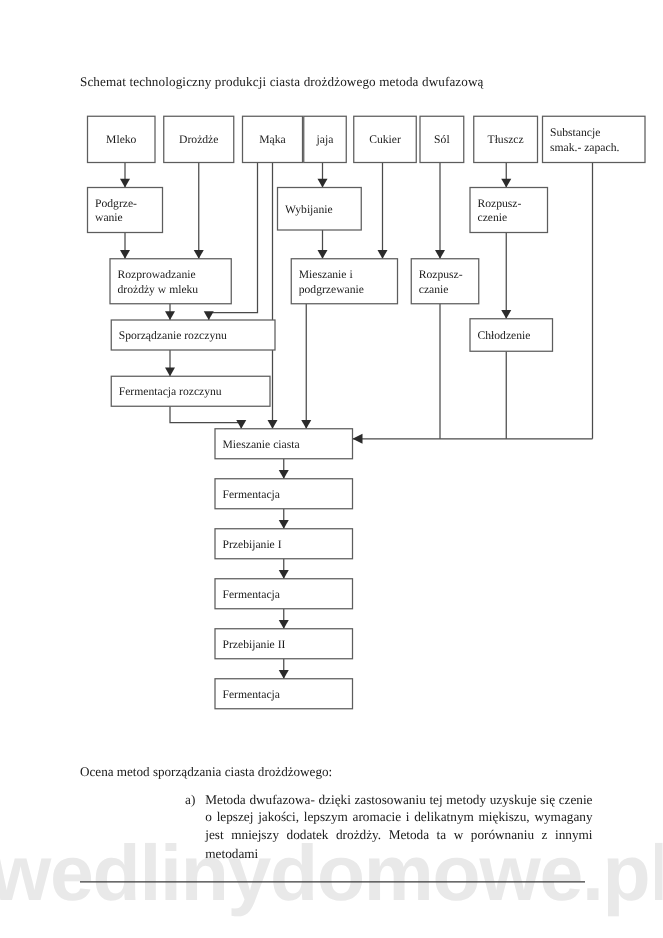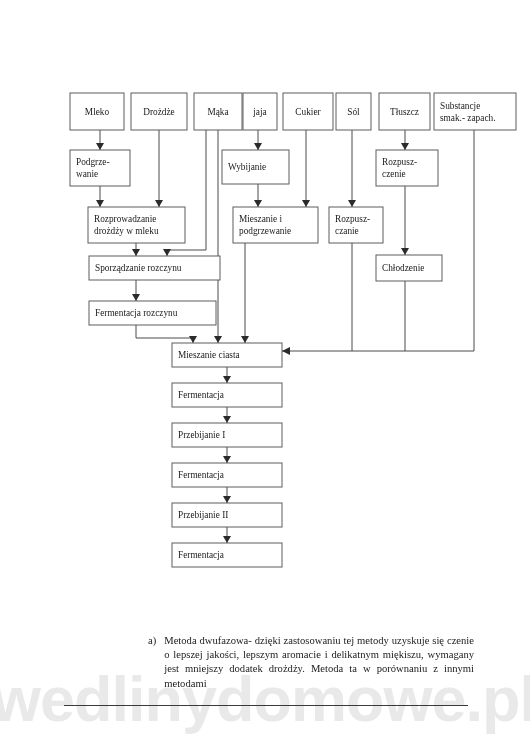--- a/index.html
+++ b/index.html
@@ -95,20 +95,21 @@
     stroke-width:1;
     fill:none;
   }
   .arrow-head{fill:#2b2b2b;}
 </style>
 </head>
 <body>
 
 <div class="page">
 
+  <div class="doc-title">Schemat technologiczny produkcji ciasta drożdżowego metoda dwufazową</div>
 
   <svg class="diagram" viewBox="0 0 530 600">
     <g id="edge-layer">
         <g>
           <polyline points="100,130 100,150" class="edge"></polyline>
           <polygon points="96,143 104,143 100,150" class="arrow-head"></polygon>
         </g>
         <g>
           <polyline points="100,186 100,207" class="edge"></polyline>
           <polygon points="96,200 104,200 100,207" class="arrow-head"></polygon>
@@ -294,20 +295,21 @@
           <rect x="172" y="503" width="110" height="24" class="node-box"></rect>
           <text x="178" y="518.2" class="node-label" text-anchor="start">Przebijanie II</text>
         </g>
         <g>
           <rect x="172" y="543" width="110" height="24" class="node-box"></rect>
           <text x="178" y="558.2" class="node-label" text-anchor="start">Fermentacja</text>
         </g>
       </g>
   </svg>
 
+  <div class="section-lead">Ocena metod sporządzania ciasta drożdżowego:</div>
 
   <div class="para-wrap">
     <div class="para-marker">a)</div>
     <div class="para-body">Metoda dwufazowa- dzięki zastosowaniu tej metody uzyskuje się czenie o lepszej jakości, lepszym aromacie i delikatnym miękiszu, wymagany jest mniejszy dodatek drożdży. Metoda ta w porównaniu z innymi metodami</div>
   </div>
 
   <div class="watermark">wedlinydomowe.pl</div>
 
   <div class="footer-rule"></div>
 

